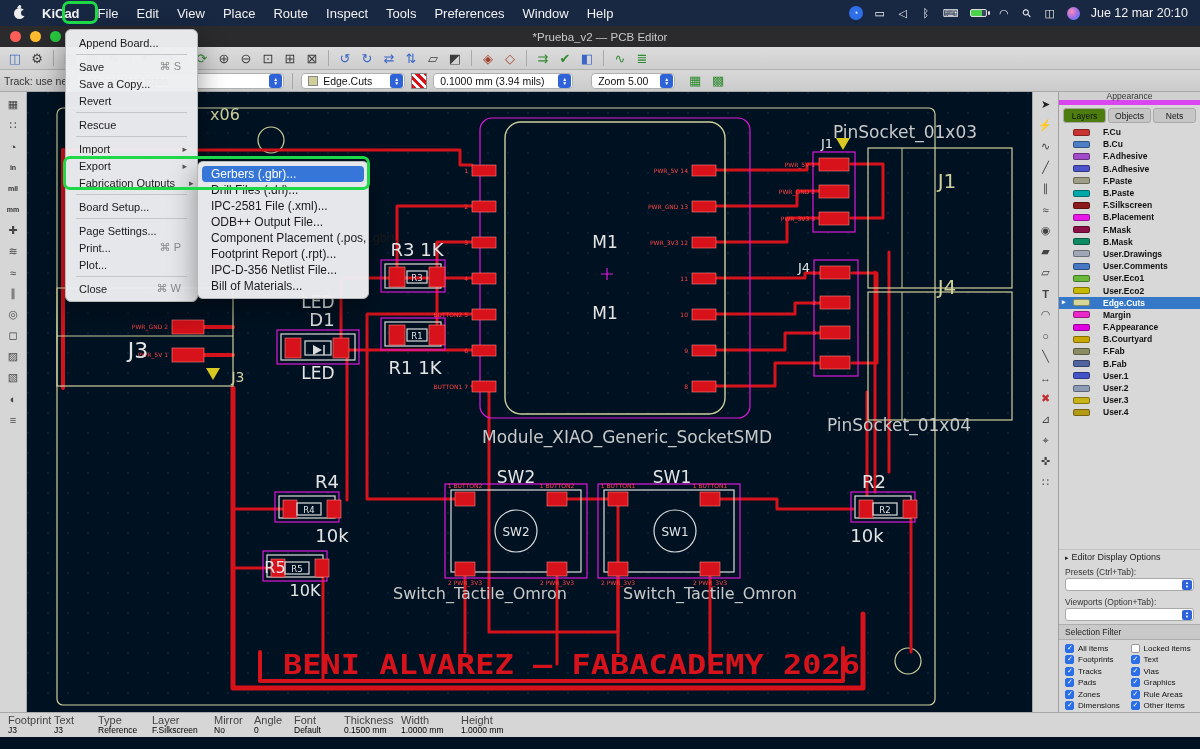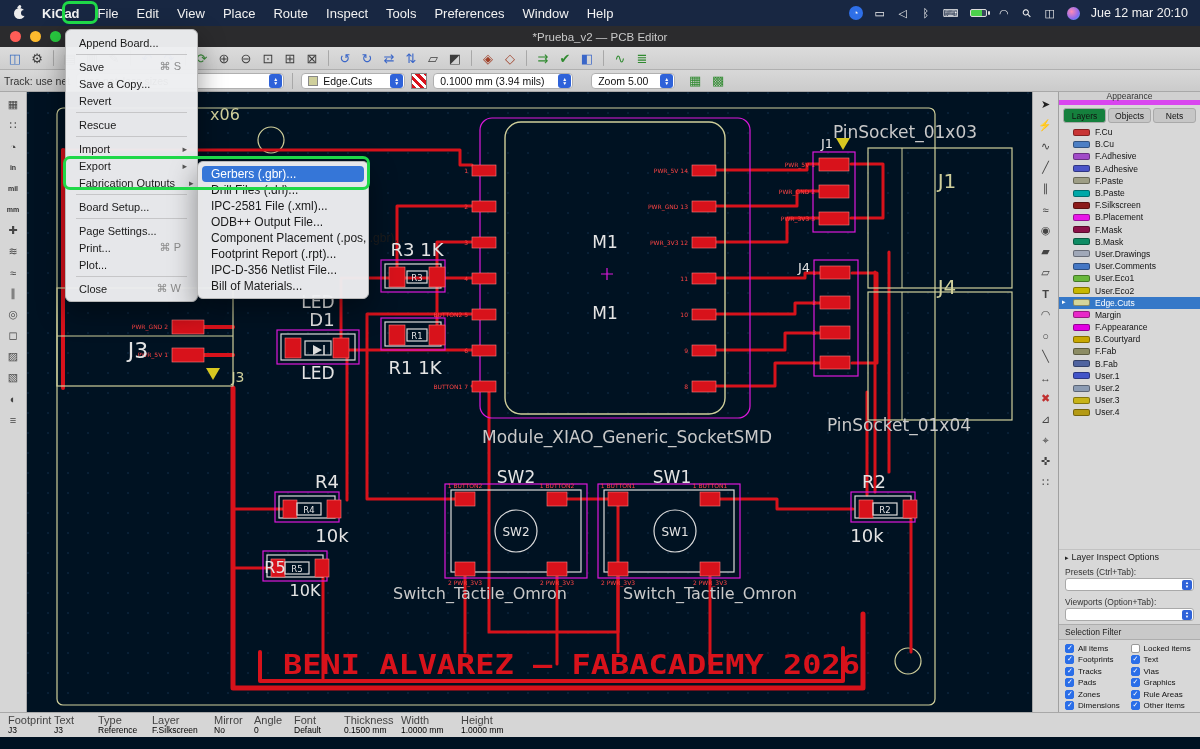--- a/index.html
+++ b/index.html
@@ -63,23 +63,23 @@
   .rt-icon.txt{font-weight:bold;font-size:11px;}
 
   
   .appearance{position:absolute;top:92px;left:1058px;width:142px;height:620px;background:#d8d8d8;
     border-left:1px solid #a0a0a0;display:flex;flex-direction:column;color:#111;}
   .app-title{height:13px;display:flex;align-items:center;justify-content:center;font-size:8.5px;
     color:#333;background:#d0d0d0;border-bottom:5px solid #d946ef;}
   .app-tabs{display:flex;padding:3px 4px 2px;gap:2px;}
   .app-tab{flex:1;height:15px;display:flex;align-items:center;justify-content:center;font-size:8.5px;
     background:#c6c6c6;border:1px solid #a9a9a9;border-radius:3px;}
-  .app-tab.active{background:#15803d;}
+  .app-tab.active{background:#4d7c0f;}
   .layers-list{margin-top:1px;}
-  .layer-row{position:relative;height:12.2px;display:flex;align-items:center;padding-left:14px;gap:5px;}
+  .layer-row{position:relative;height:12.2px;display:flex;align-items:center;padding-left:14px;gap:13px;font-weight:bold;}
   .layer-row.selected{background:#3578c8;color:#fff;}
   .layer-arrow{position:absolute;left:3px;top:1px;font-size:7px;display:none;}
   .layer-row.selected .layer-arrow{display:block;}
   .layer-row.selected .layer-arrow::before{content:"▸";}
   .layer-swatch{width:17px;height:7px;border-radius:2px;border:1px solid rgba(0,0,0,0.35);flex:none;}
   .layer-name{font-size:8.5px;white-space:nowrap;}
   .spacer{flex:1;}
   .ldo-row{padding:2px 6px;font-size:9px;color:#222;border-top:1px solid #c2c2c2;}
   .ldo-row .tri{font-size:7px;margin-right:3px;}
   .panel-label{padding:3px 6px 1px;font-size:8.5px;color:#333;}
@@ -953,21 +953,21 @@
         </div>
 
         <div class="layer-row">
 
           <span class="layer-swatch" style="background: rgb(180, 154, 20);"></span>
           <span class="layer-name">User.4</span>
         </div>
       </div>
     <div class="spacer"></div>
     <div class="ldo-row">
-      <span class="tri">▸</span><span>Layer Inspect Options</span>
+      <span class="tri">▸</span><span>Editor Display Options</span>
     </div>
     <div class="panel-label">Presets (Ctrl+Tab):</div>
     <div class="panel-combo">
       <span class="mini-stepper">
           <span>▲</span>
           <span>▼</span>
         </span>
     </div>
     <div class="panel-label">Viewports (Option+Tab):</div>
     <div class="panel-combo">

